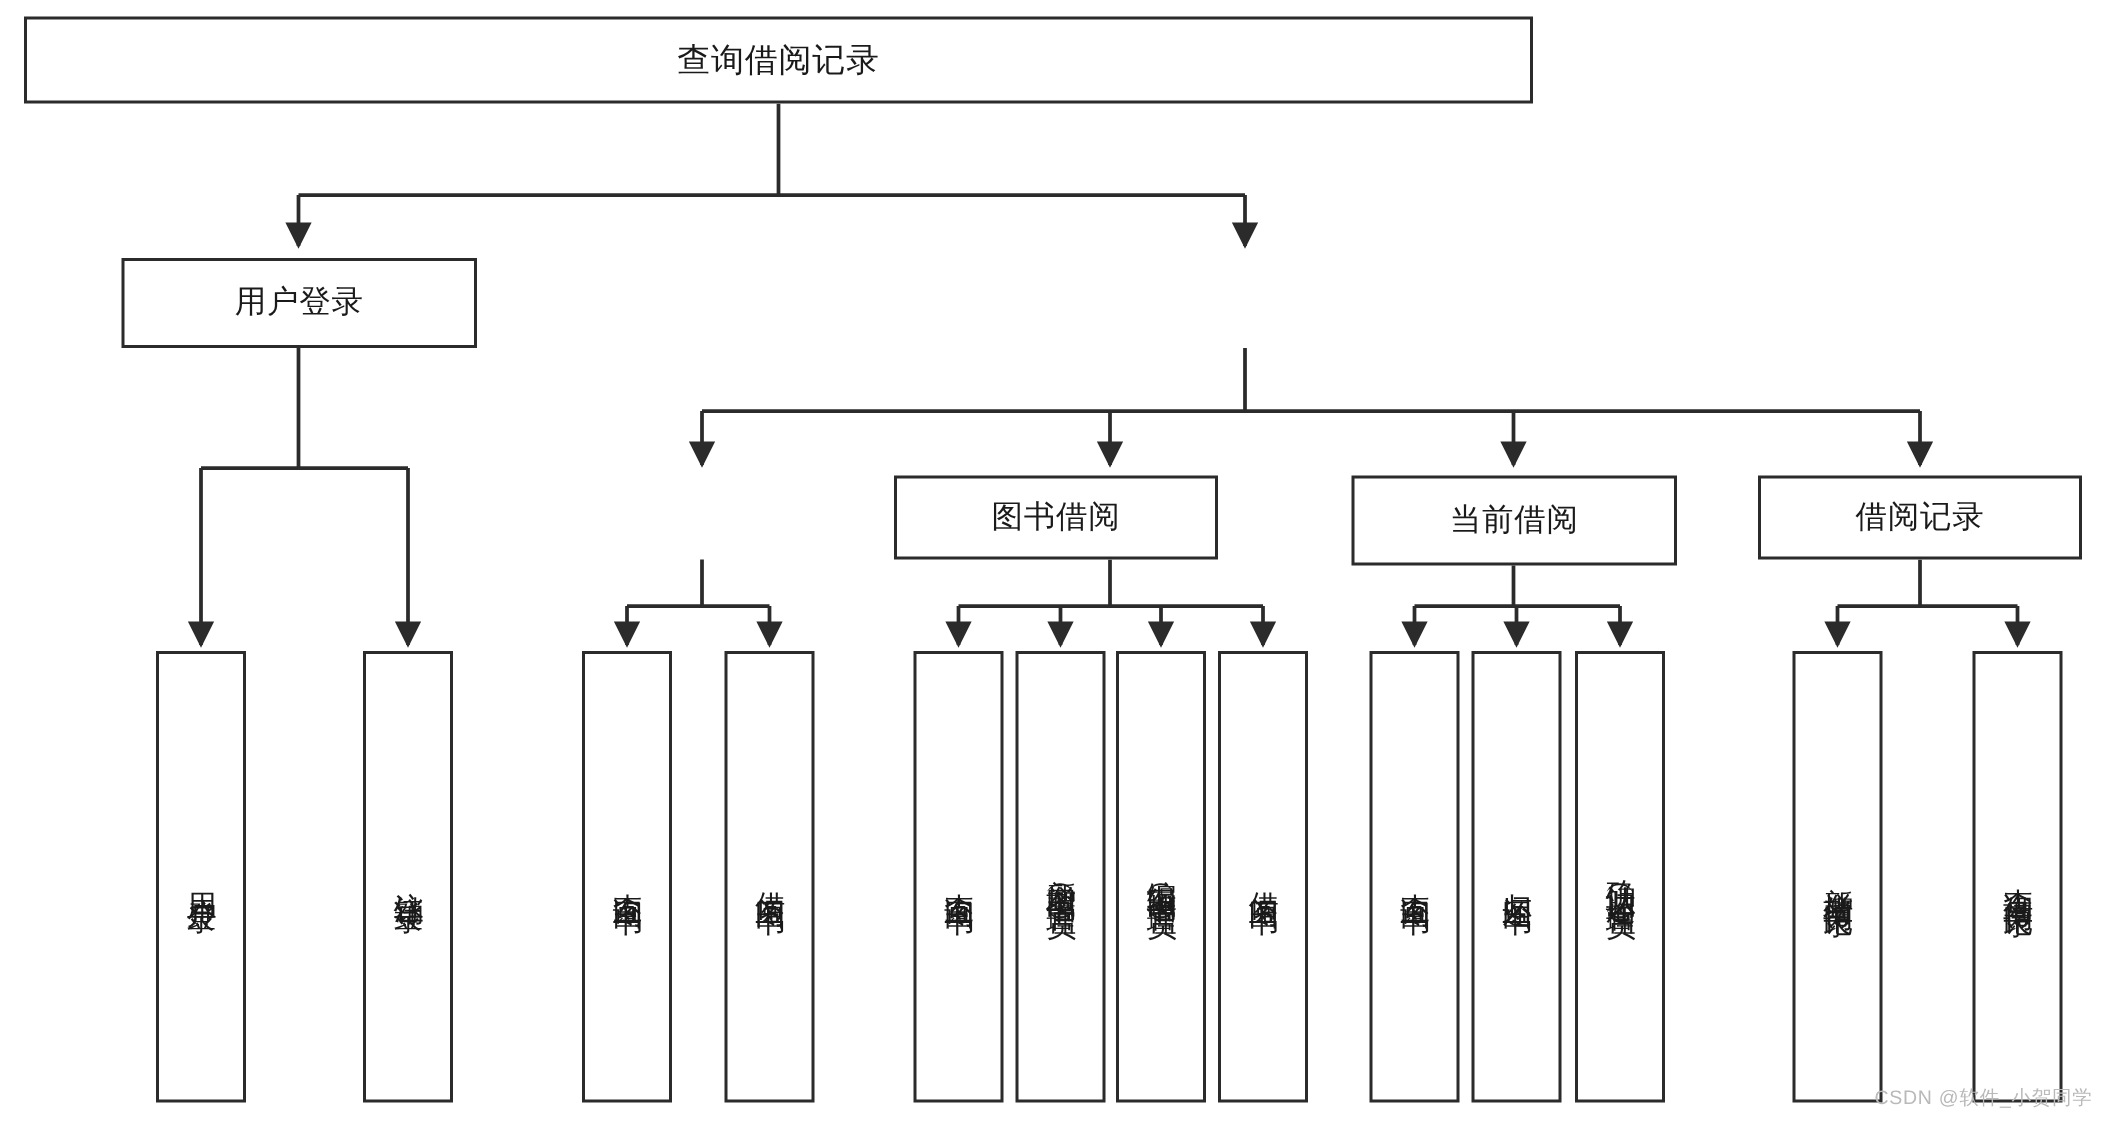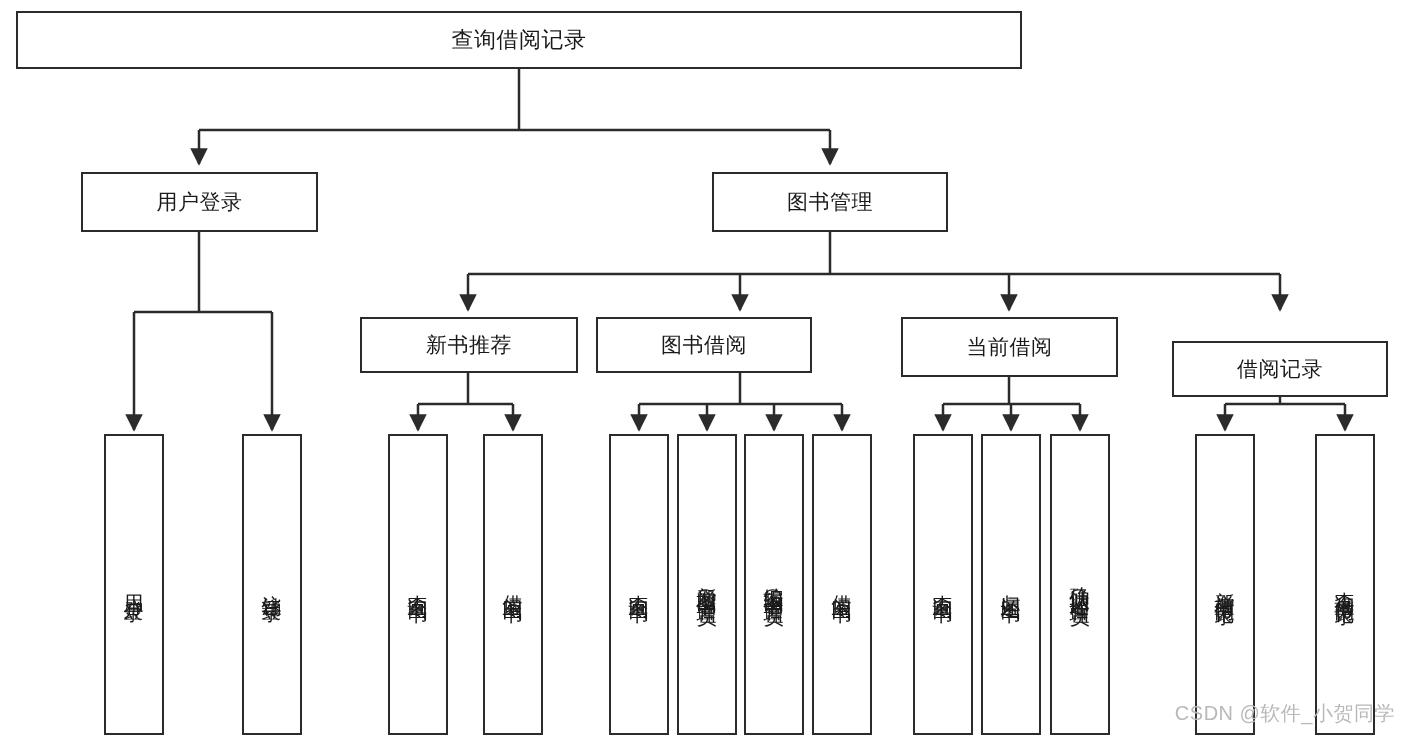--- a/index.html
+++ b/index.html
@@ -52,22 +52,22 @@
     padding: 6px 0;
   }
   .node.vertical .vtext {
     writing-mode: vertical-rl;
     text-orientation: upright;
     white-space: nowrap;
   }
   .watermark {
     position: absolute;
     right: 10px;
-    bottom: 20px;
-    font-size: 20px;
+    bottom: 6px;
+    font-size: 13px;
     color: #b9b9b9;
     letter-spacing: 0.5px;
     white-space: nowrap;
     pointer-events: none;
   }
 </style>
 </head>
 <body>
 
 <div id="canvas">
@@ -122,34 +122,28 @@
     </g>
   </svg>
 
   <div class="node horizontal root" style="left:16px; top:11px; width:1006px; height:58px;">
     <span>查询借阅记录</span>
   </div>
 
   <div class="node horizontal" style="left:81px; top:172px; width:237px; height:60px;">
     <span>用户登录</span>
   </div>
-  <div class="node horizontal" style="left:712px; top:172px; width:236px; height:60px;">
-    <span>图书管理</span>
-  </div>
 
-  <div class="node horizontal" style="left:360px; top:317px; width:218px; height:56px;">
-    <span>新书推荐</span>
-  </div>
   <div class="node horizontal" style="left:596px; top:317px; width:216px; height:56px;">
     <span>图书借阅</span>
   </div>
   <div class="node horizontal" style="left:901px; top:317px; width:217px; height:60px;">
     <span>当前借阅</span>
   </div>
-  <div class="node horizontal" style="left:1172px; top:317px; width:216px; height:56px;margin-top:24px;">
+  <div class="node horizontal" style="left:1172px; top:317px; width:216px; height:56px;">
     <span>借阅记录</span>
   </div>
 
   <div class="node vertical" style="left:104px; top:434px; width:60px; height:301px;">
     <span class="vtext">用户登录</span>
   </div>
   <div class="node vertical" style="left:242px; top:434px; width:60px; height:301px;">
     <span class="vtext">注销登录</span>
   </div>
 

